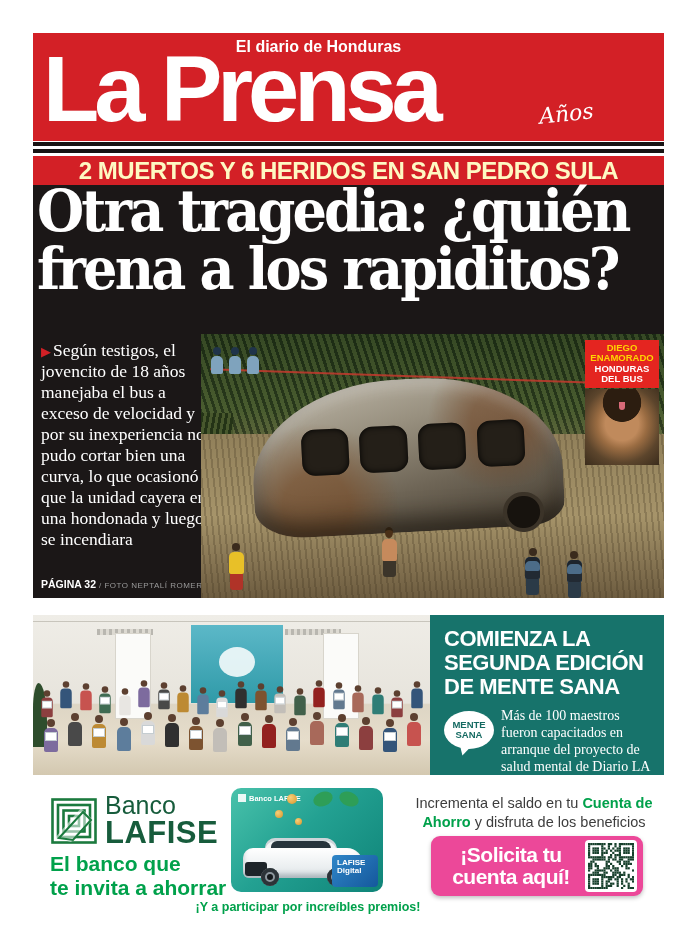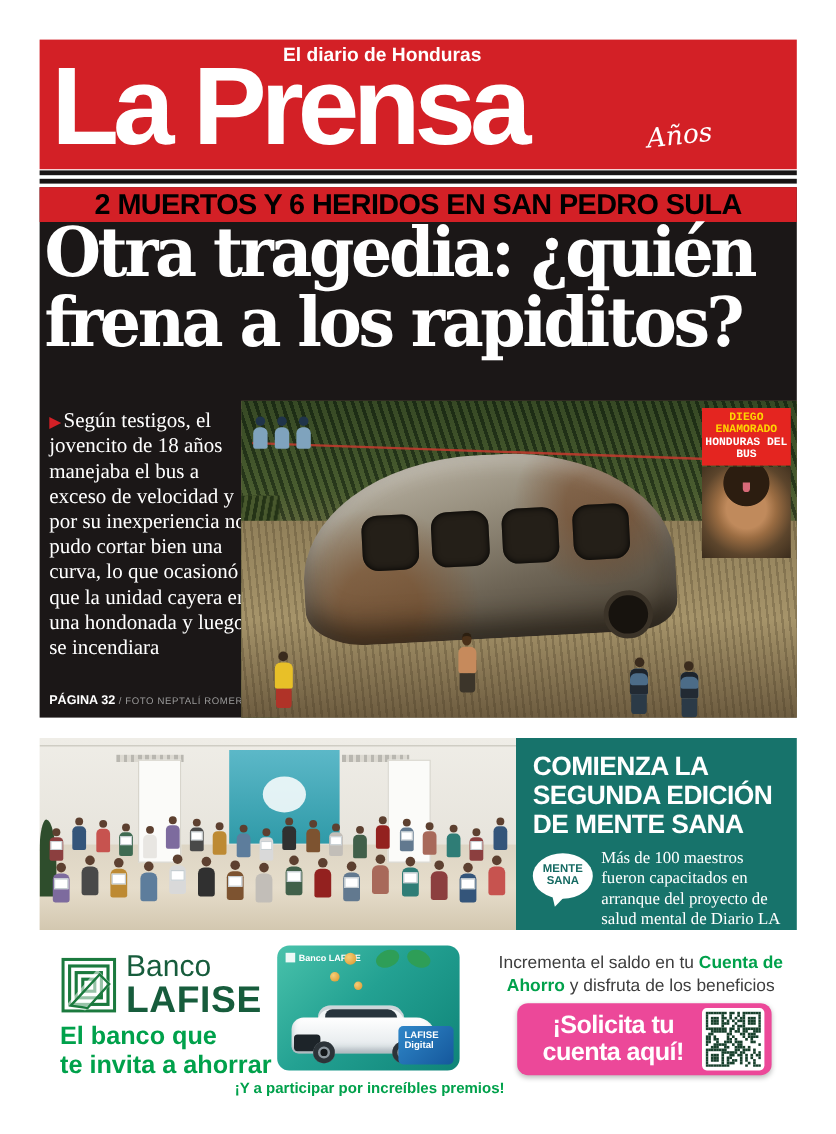--- a/index.html
+++ b/index.html
@@ -24,21 +24,21 @@
   .mi-price{font-size:14px;font-weight:bold;margin-top:7px;}
   .mi-line{font-size:8px;font-weight:bold;line-height:1.3;}
 
   
   .rules{position:absolute;left:33px;top:142px;width:631px;}
   .rule{height:4px;background:#181414;margin-bottom:3px;}
 
   
   .lead{position:absolute;left:33px;top:156px;width:631px;height:442px;background:#1b1717;}
   .kicker{position:absolute;left:0;top:0;width:631px;height:29px;background:#d32026;
-        color:#000000;font-weight:bold;font-size:24px;text-align:center;line-height:29px;
+        color:#fef9c3;font-weight:bold;font-size:24px;text-align:center;line-height:29px;
         letter-spacing:-0.5px;box-sizing:border-box;}
   .headline{position:absolute;left:4px;top:26px;margin:0;color:#fff;
         font-family:"DejaVu Serif",serif;font-weight:bold;font-size:57px;line-height:1.02;
         letter-spacing:-3px;transform:scaleX(0.95);transform-origin:left top;white-space:nowrap;}
   .summary{position:absolute;left:8px;top:184px;width:168px;color:#fff;
         font-family:"Liberation Serif",serif;font-size:17.5px;line-height:1.2;}
   .arrow-icon{color:#d32026;font-size:13px;margin-right:2px;}
   .pageref{position:absolute;left:8px;bottom:8px;color:#fff;font-size:10.5px;font-weight:bold;}
   .pageref .credit{color:#9a9a9a;font-size:8px;font-weight:normal;letter-spacing:0.5px;}
 
@@ -82,21 +82,21 @@
   .fig-cop1{left:70%;bottom:1%;}
   .fig-cop2{left:79%;bottom:0;}
   .fig-cop1 .f-body,.fig-cop2 .f-body{background:#4c6c88;box-shadow:inset 0 4px 0 #1d242c, inset 0 -8px 0 #222a33;}
   .fig-cop1 .f-legs,.fig-cop2 .f-legs{background:#2b3a47;}
   .pol-group{left:2%;top:5%;display:flex;gap:5px;}
   .pol-group .pol{width:13px;}
   .pol .f-body{background:#7fa3bd;width:12px;height:18px;}
 
   
   .inset{position:absolute;right:5px;top:6px;width:74px;}
-  .inset-label{background:#e42520;text-align:center;padding:3px 2px;line-height:1.1;font-family:Liberation Mono, monospace;}
+  .inset-label{background:#e42520;text-align:center;padding:3px 2px;line-height:1.1;}
   .inset-name{display:block;color:#ffd400;font-weight:bold;font-size:9.5px;}
   .inset-role{display:block;color:#fff;font-weight:bold;font-size:9.5px;}
   .inset-photo{height:76px;margin-top:1px;
         background:
           radial-gradient(circle at 50% 18%,#2c1d10 0 26%,transparent 27%),
           radial-gradient(circle at 50% 46%,#c08a5c 0 30%,#9a6c42 45%,#5c452c 70%,#3a2c1c 100%);}
   .inset-photo::after{content:"";position:absolute;left:50%;margin-left:-3px;top:50%;width:6px;height:8px;
         border-radius:0 0 4px 4px;background:#d86a78;}
 
   

